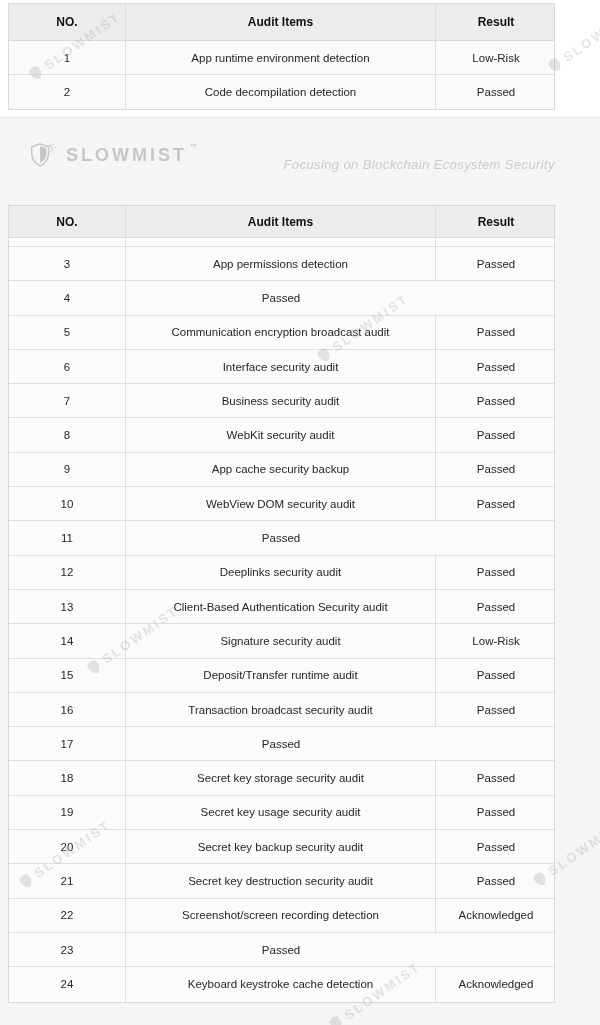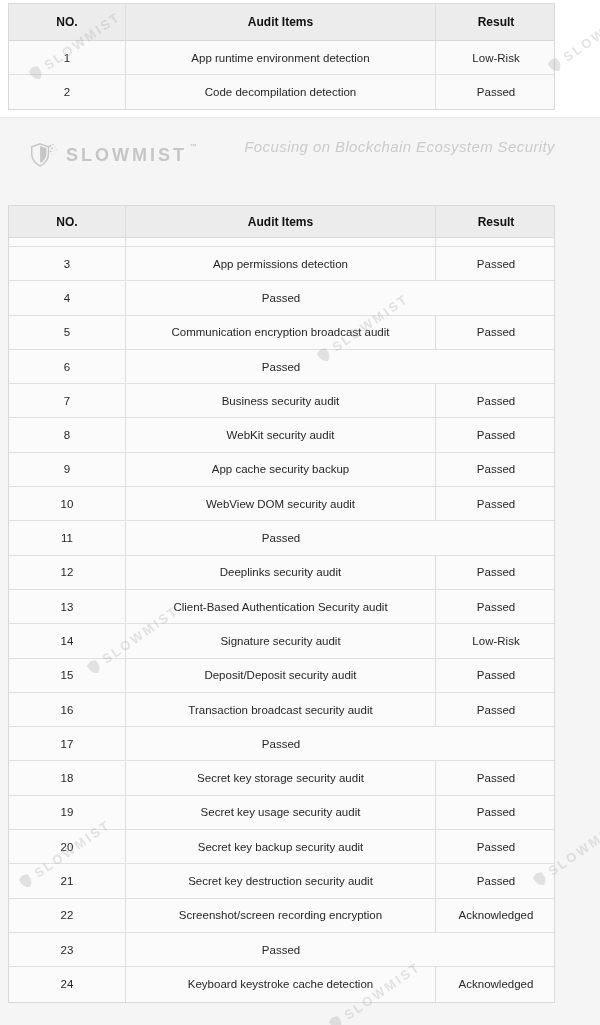--- a/index.html
+++ b/index.html
@@ -61,22 +61,22 @@
   }
   .brand-word{
     font-size:18px;font-weight:bold;letter-spacing:3px;
     color:var(--brand-gray);
   }
   .brand-tm{
     font-size:7px;font-weight:bold;color:var(--brand-gray);
     align-self:flex-start;margin:4px 0 0 -4px;
   }
   .brand-tagline{
-    position:absolute;right:45px;top:138px;
-    font-size:15px;font-style:italic;color:var(--tagline-gray);
+    position:absolute;right:45px;top:157px;
+    font-size:13px;font-style:italic;color:var(--tagline-gray);
     letter-spacing:0.4px;
   }
   
   .wm{
     position:absolute;display:flex;align-items:center;gap:4px;
     transform:rotate(-35deg);transform-origin:left center;
     color:var(--watermark-gray);opacity:0.30;pointer-events:none;
   }
   .wm-text{
     font-size:13px;font-weight:bold;letter-spacing:2.5px;white-space:nowrap;
@@ -149,20 +149,21 @@
         <div class="cell">4</div>
         <div class="cell">Passed</div>
       </div>
       <div class="t-row">
         <div class="cell">5</div>
         <div class="cell">Communication encryption broadcast audit</div>
         <div class="cell">Passed</div>
       </div>
       <div class="t-row">
         <div class="cell">6</div>
+        <div class="cell">Interface security audit</div>
         <div class="cell">Passed</div>
       </div>
       <div class="t-row">
         <div class="cell">7</div>
         <div class="cell">Business security audit</div>
         <div class="cell">Passed</div>
       </div>
       <div class="t-row">
         <div class="cell">8</div>
         <div class="cell">WebKit security audit</div>
@@ -192,21 +193,21 @@
         <div class="cell">Client-Based Authentication Security audit</div>
         <div class="cell">Passed</div>
       </div>
       <div class="t-row">
         <div class="cell">14</div>
         <div class="cell">Signature security audit</div>
         <div class="cell">Low-Risk</div>
       </div>
       <div class="t-row">
         <div class="cell">15</div>
-        <div class="cell">Deposit/Deposit security audit</div>
+        <div class="cell">Deposit/Transfer runtime audit</div>
         <div class="cell">Passed</div>
       </div>
       <div class="t-row">
         <div class="cell">16</div>
         <div class="cell">Transaction broadcast security audit</div>
         <div class="cell">Passed</div>
       </div>
       <div class="t-row">
         <div class="cell">17</div>
         <div class="cell">Passed</div>
@@ -226,21 +227,21 @@
         <div class="cell">Secret key backup security audit</div>
         <div class="cell">Passed</div>
       </div>
       <div class="t-row">
         <div class="cell">21</div>
         <div class="cell">Secret key destruction security audit</div>
         <div class="cell">Passed</div>
       </div>
       <div class="t-row">
         <div class="cell">22</div>
-        <div class="cell">Screenshot/screen recording encryption</div>
+        <div class="cell">Screenshot/screen recording detection</div>
         <div class="cell">Acknowledged</div>
       </div>
       <div class="t-row">
         <div class="cell">23</div>
         <div class="cell">Passed</div>
       </div>
       <div class="t-row">
         <div class="cell">24</div>
         <div class="cell">Keyboard keystroke cache detection</div>
         <div class="cell">Acknowledged</div>

